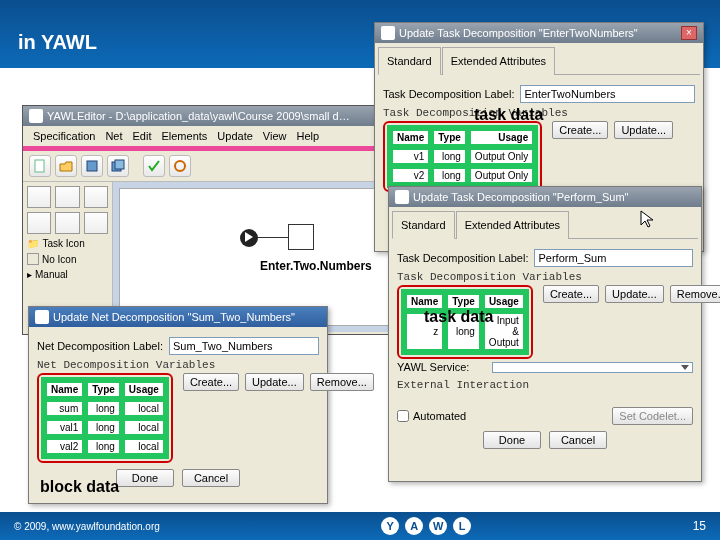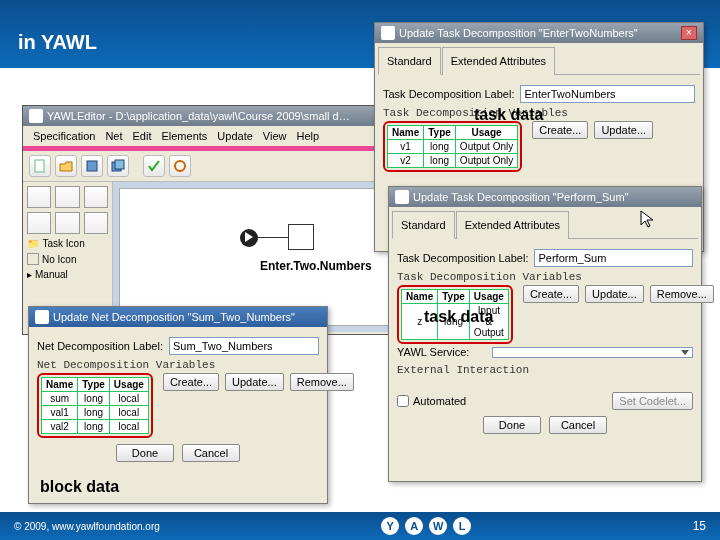--- a/index.html
+++ b/index.html
@@ -14,21 +14,21 @@
   .dlg-title .ico { width: 14px; height: 14px; background:#fff; border-radius:2px; display:inline-block;}
   .tabs { display:flex; border-bottom:1px solid #aaa; background:#ece9d8; margin:3px 3px 0 3px;}
   .tab { padding:7px 8px; font-size:11px; border:1px solid #aaa; border-bottom:none; margin-right:1px; background:#ece9d8; position:relative; top:1px;}
   .tab.active { background:#ece9d8; z-index:2; border-bottom:1px solid #ece9d8;}
   .dlg-body { padding: 6px 8px 8px 8px; }
   .lbl-row { display:flex; align-items:center; gap:6px; margin:4px 0;}
   .txtfield { background:#fff; border:1px solid #7f9db9; padding:2px 3px; font-size:11px; flex:1;}
   .grp-lbl { color:#333; font-size:11px; margin:4px 0 2px 0;font-family:Liberation Mono, monospace; }
   .var-table-wrap { border:2px solid #c00; border-radius:6px; padding:2px; display:inline-block; }
   .var-table { background:#fff; border:1px solid #7f9db9; border-collapse:collapse; font-size:10px;}
-  .var-table th, .var-table td { border:1px solid #22c55e; padding:1px 4px; text-align:center;}
+  .var-table th, .var-table td { border:6px solid #22c55e; padding:1px 4px; text-align:right;}
   .btn { background:linear-gradient(#fdfdfd,#e3e3e3); border:1px solid #888; padding:2px 6px; font-size:11px; min-width:58px; text-align:center; border-radius:2px;}
   .btn.small{min-width:50px;}
   .side-btns { display:flex; flex-direction:row; gap:6px; }
   .vars-row { display:flex; align-items:flex-start; gap:10px; }
   .annot { position:absolute; font-weight:bold; font-size:16px; color:#000; z-index:50; }
 
   
   .editor { position:absolute; top:105px; left:22px; width:500px; height:230px; z-index:5; background:#ece9d8; border:1px solid #555;}
   .editor .dlg-title { background: linear-gradient(#9aa4b0,#6e7c8c);}
   .editor-menu { background:#ece9d8; display:flex; gap:2px; padding:3px 6px; font-size:11px; border-bottom:5px solid #ec4899;}

